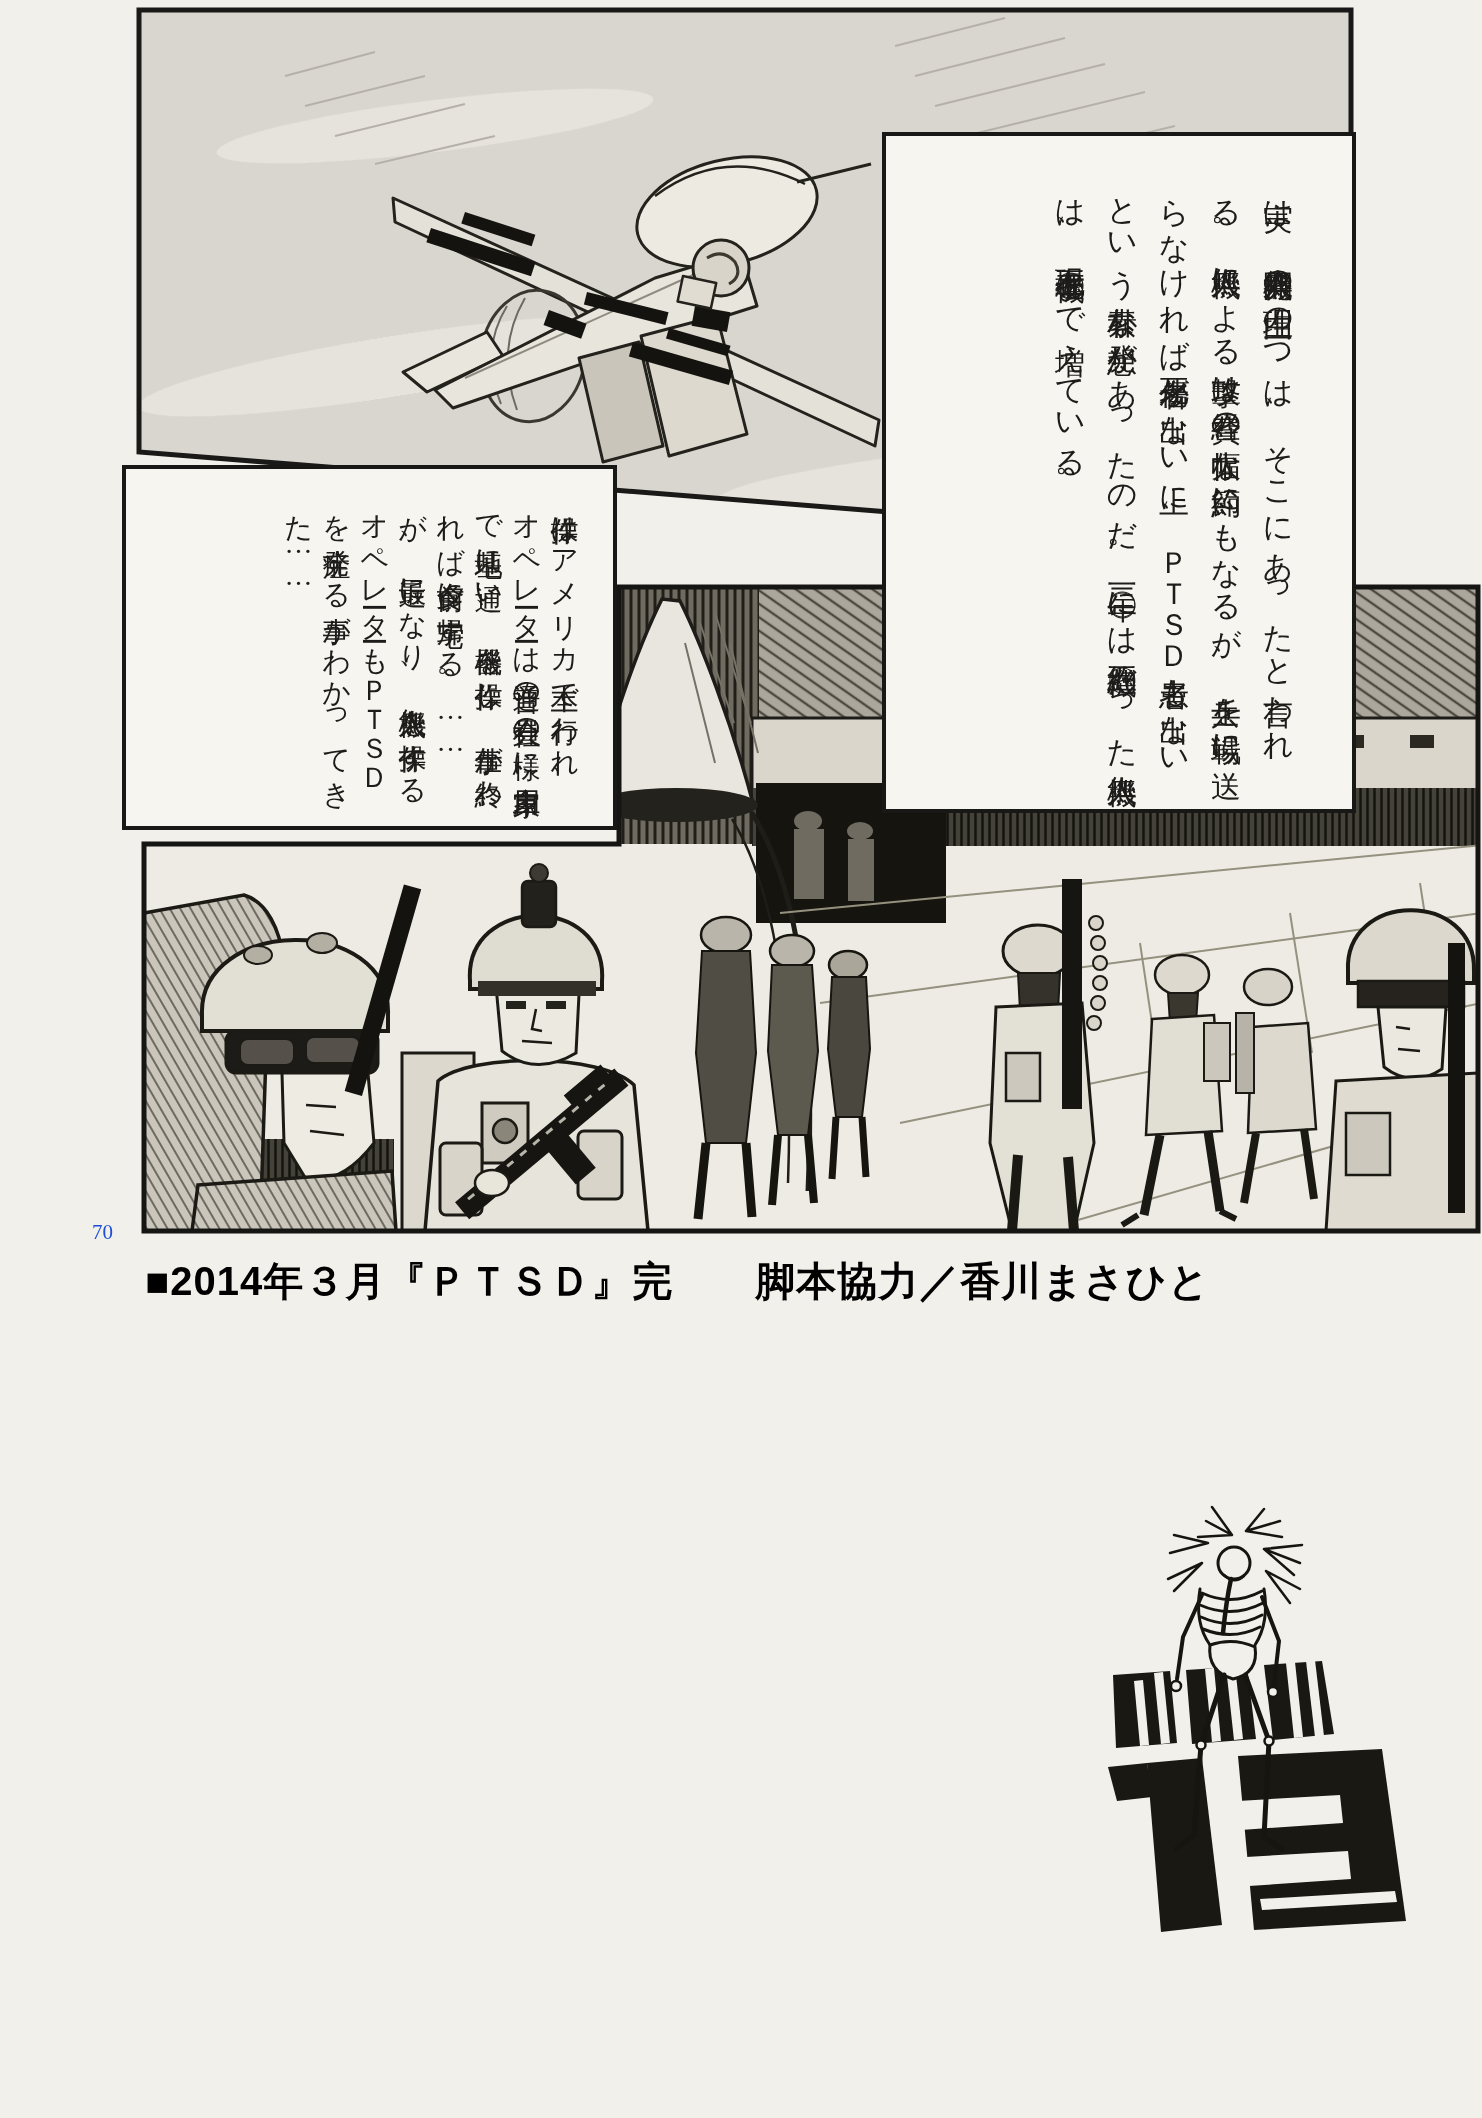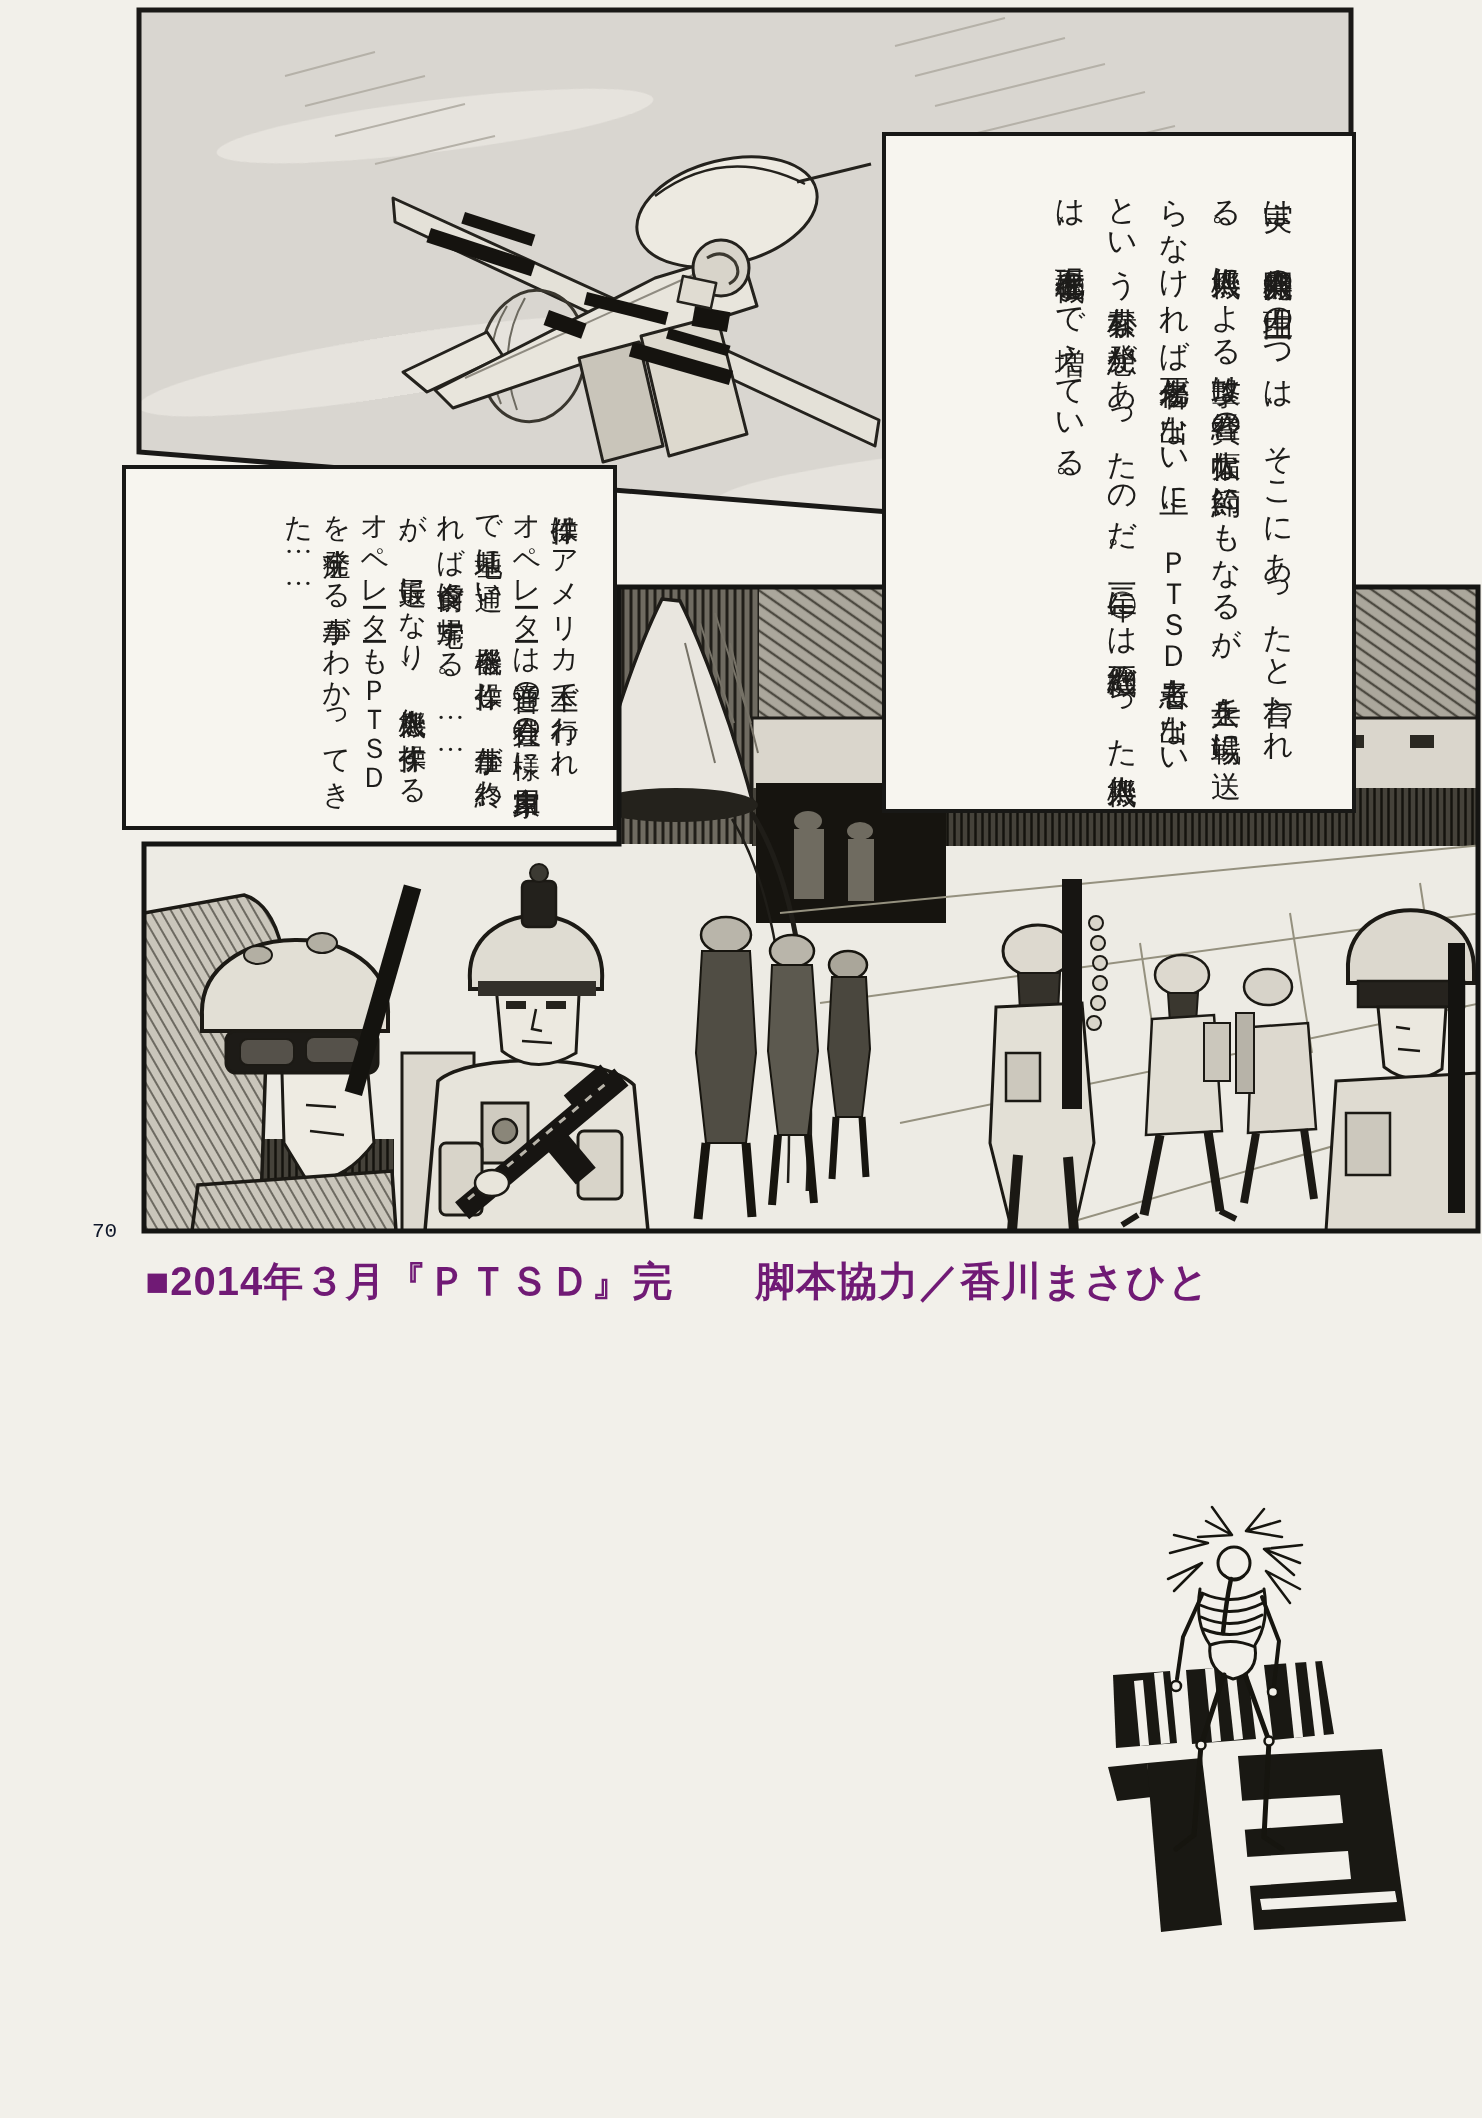--- a/index.html
+++ b/index.html
@@ -19,26 +19,26 @@
   .vbox-right {
     left:882px; top:132px; width:474px; height:681px;
     padding:42px 48px; font-size:30px; line-height:52px; letter-spacing:1px;
   }
   .vbox-left {
     left:122px; top:465px; width:495px; height:365px;
     padding:26px 30px; font-size:28px; line-height:38px; letter-spacing:1px;
   }
   .footer-caption {
     position:absolute; left:145px; top:1254px; z-index:6;
-    font-size:40px; font-weight:bold; letter-spacing:1px; color:#701a75;
+    font-size:40px; font-weight:bold; letter-spacing:1px; color:#000000;
     font-family:"Liberation Sans", sans-serif; white-space:nowrap;
   }
   .page-number {
     position:absolute; left:92px; top:1220px; z-index:6;
-    font-size:21px; color:#0f172a; font-family:Liberation Mono, monospace;
+    font-size:21px; color:#1d4ed8; font-family:Liberation Serif, serif;
   }
 </style>
 </head>
 <body>
 
 <div class="page">
 
   <svg class="art" style="left:135px; top:6px;" width="1222" height="560" viewBox="0 0 1222 560">
     <title>Predator-type unmanned drone flying in a hazy sky</title>
     <defs>

